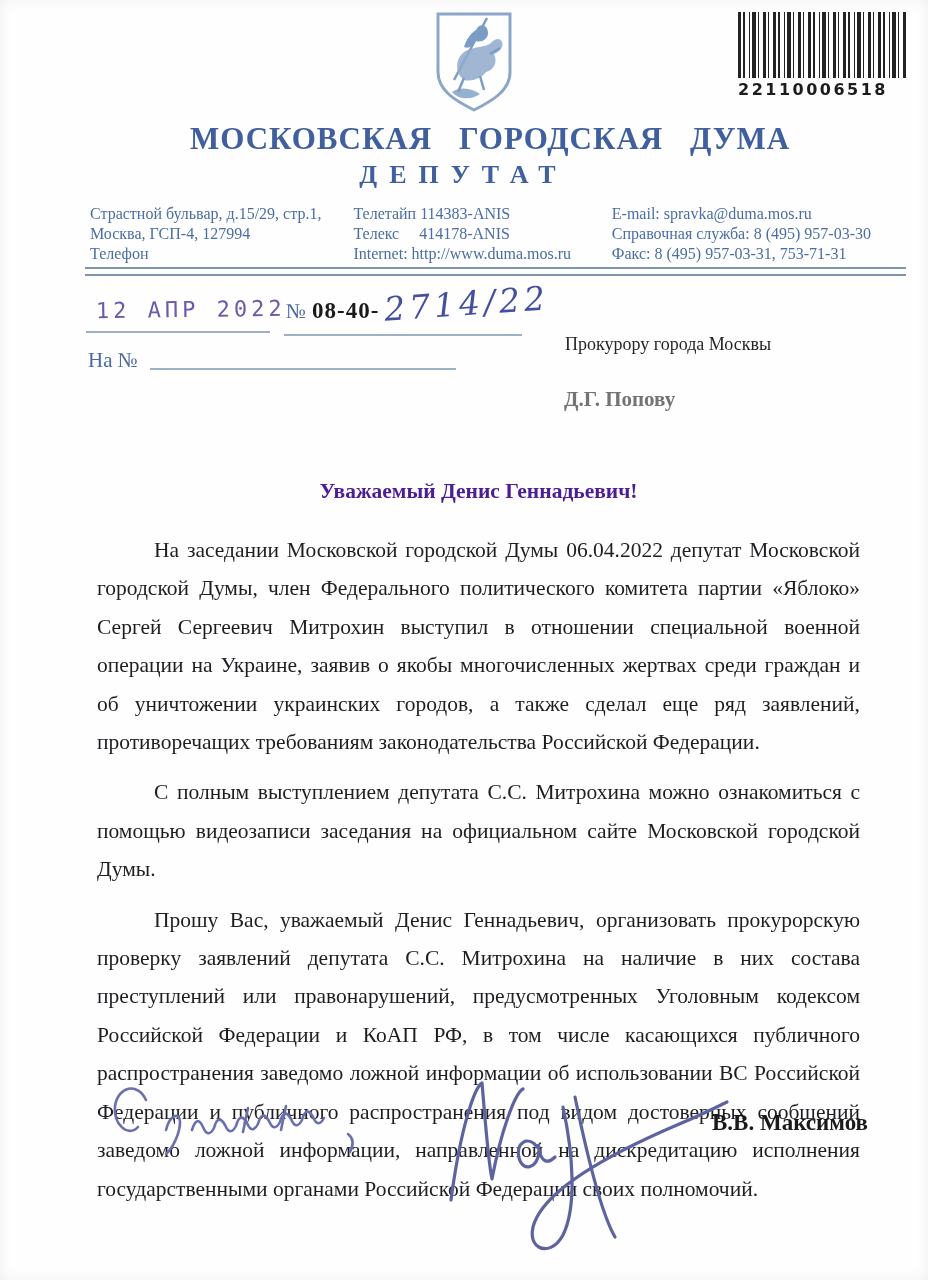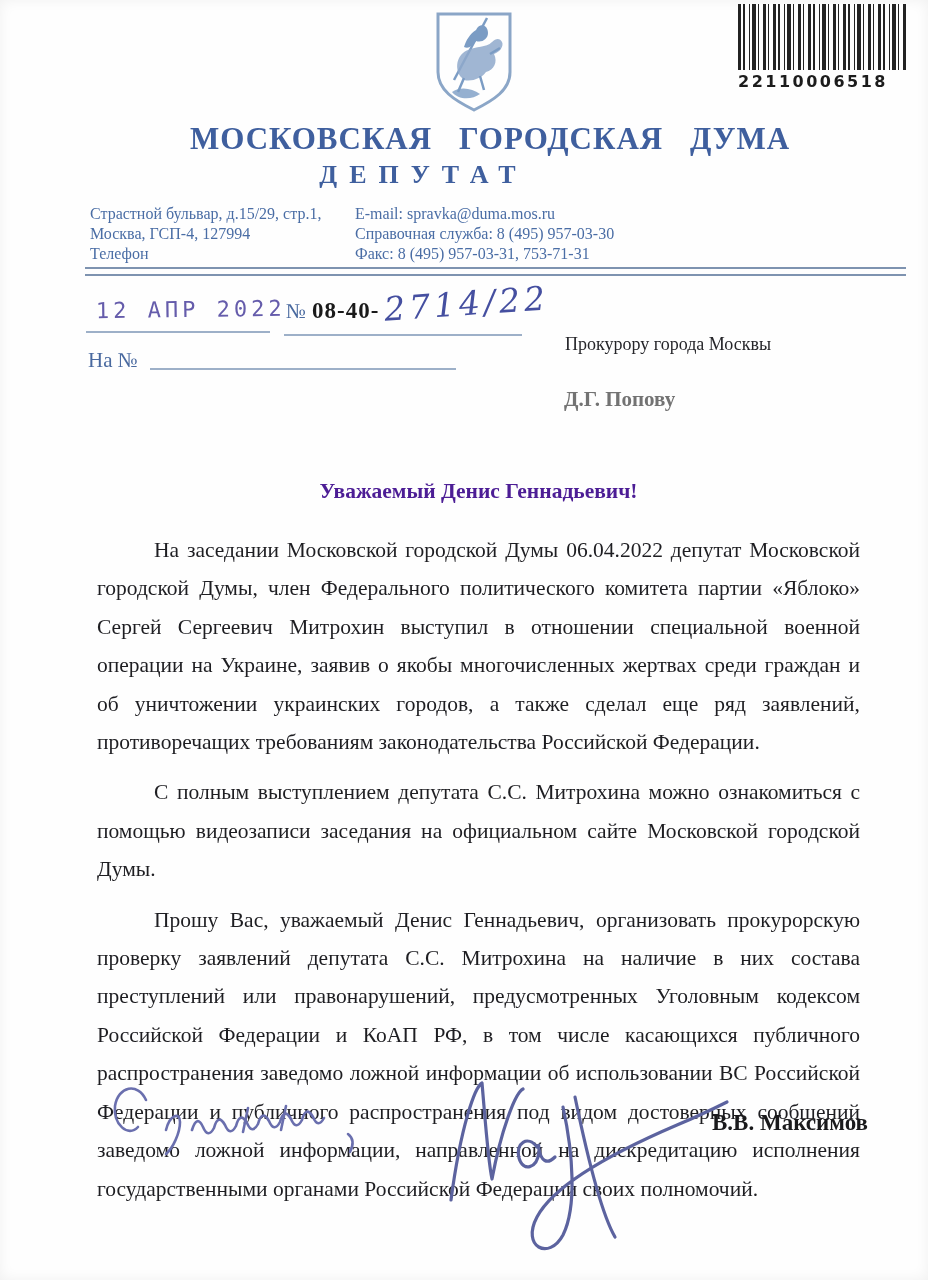--- a/index.html
+++ b/index.html
@@ -5,21 +5,21 @@
   html,body{margin:0;padding:0;background:#e8e8e8;}
   .page{
     position:relative;width:928px;height:1280px;margin:0 auto;
     background:#fefefe;overflow:hidden;
     font-family:"Liberation Serif", serif;color:#1e1e22;
     box-shadow:inset 0 0 14px rgba(0,0,0,0.06);
   }
 
   
   .emblem{position:absolute;left:424px;top:8px;width:100px;height:108px;}
-  .barcode-wrap{position:absolute;left:738px;top:4px;width:140px;}
+  .barcode-wrap{position:absolute;left:738px;top:12px;width:140px;}
   .barcode-bars{
     height:66px;width:168px;
     background:repeating-linear-gradient(90deg,
       #232323 0 3px,#fefefe 3px 5px,
       #232323 5px 7px,#fefefe 7px 11px,
       #232323 11px 12px,#fefefe 12px 14px,
       #232323 14px 18px,#fefefe 18px 20px,
       #232323 20px 21px,#fefefe 21px 25px,
       #232323 25px 28px,#fefefe 28px 30px,
       #232323 30px 31px,#fefefe 31px 35px);
@@ -29,21 +29,21 @@
     letter-spacing:2.5px;color:#1c1c1c;margin-top:2px;
   }
   .org-name{
     position:absolute;left:0;top:121px;width:928px;text-align:center;
     font-weight:700;font-size:31px;letter-spacing:1px;word-spacing:18px;
     color:#3f5f9e;
     padding-left:26px;
   }
   .org-role{
     position:absolute;left:0;top:160px;width:847px;text-align:center;
-    font-weight:700;font-size:26px;letter-spacing:12px;color:#3f5f9e;
+    font-weight:700;font-size:26px;letter-spacing:12px;color:#3f5f9e;padding-left:40px;
   }
   .contacts{position:absolute;left:90px;top:204px;width:820px;display:flex;}
   .contact-col{font-size:16px;line-height:20px;color:#4a6da5;}
   .contact-line{white-space:pre;}
   .col-address{width:265px;}
   .col-telecom{width:260px;}
   .col-email{width:300px;}
   .rule-double{
     position:absolute;left:85px;top:267px;width:821px;height:5px;
     border-top:2px solid #7e93b0;border-bottom:2px solid #7e93b0;
@@ -111,20 +111,25 @@
 
   <div class="org-name">МОСКОВСКАЯ ГОРОДСКАЯ ДУМА</div>
   <div class="org-role">ДЕПУТАТ</div>
 
   <div class="contacts">
     <div class="contact-col col-address">
       <div class="contact-line">Страстной бульвар, д.15/29, стр.1,</div>
       <div class="contact-line">Москва, ГСП-4, 127994</div>
       <div class="contact-line">Телефон</div>
     </div>
+    <div class="contact-col col-telecom">
+      <div class="contact-line">Телетайп 114383-ANIS</div>
+      <div class="contact-line">Телекс     414178-ANIS</div>
+      <div class="contact-line">Internet: http://www.duma.mos.ru</div>
+    </div>
     <div class="contact-col col-email">
       <div class="contact-line">E-mail: spravka@duma.mos.ru</div>
       <div class="contact-line">Справочная служба: 8 (495) 957-03-30</div>
       <div class="contact-line">Факс: 8 (495) 957-03-31, 753-71-31</div>
     </div>
   </div>
 
   <div class="rule-double"></div>
 
   <div class="date-stamp">12 АПР 2022</div>

